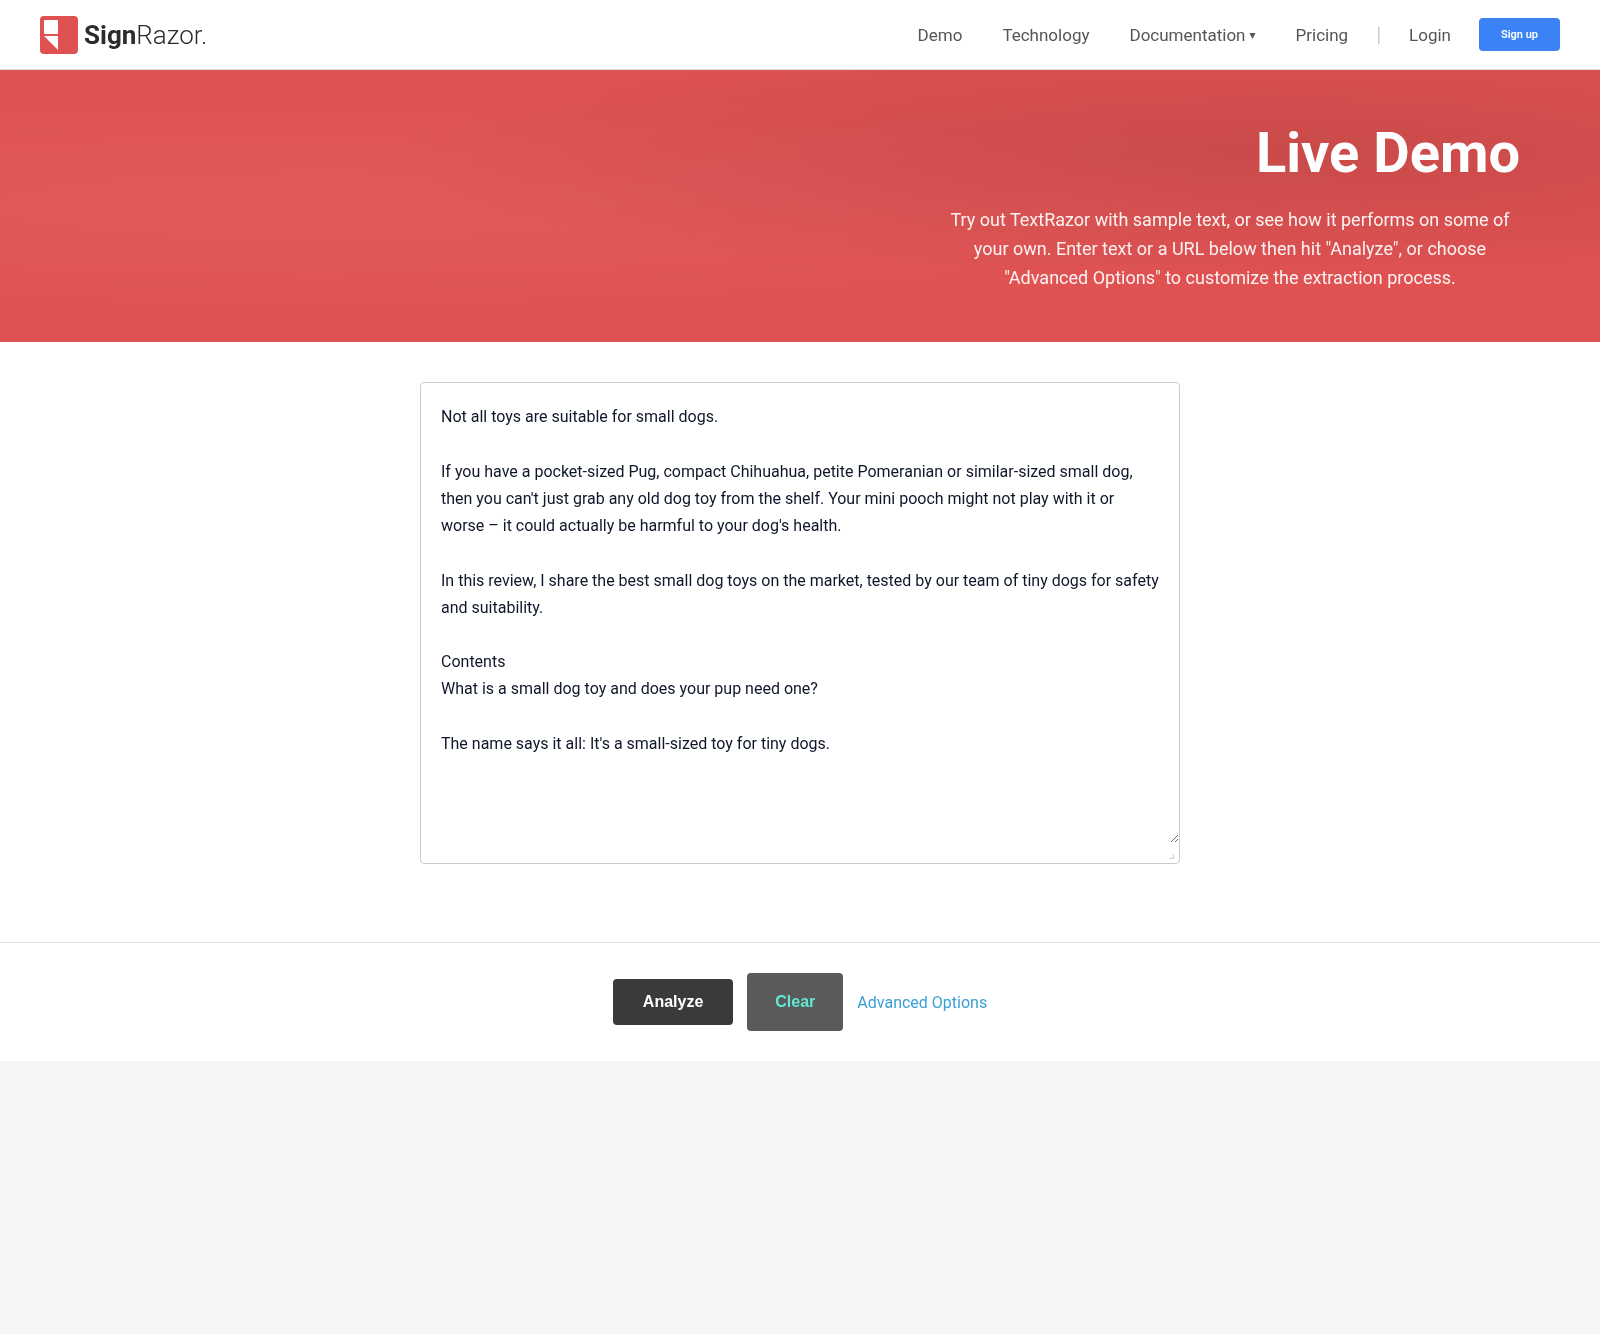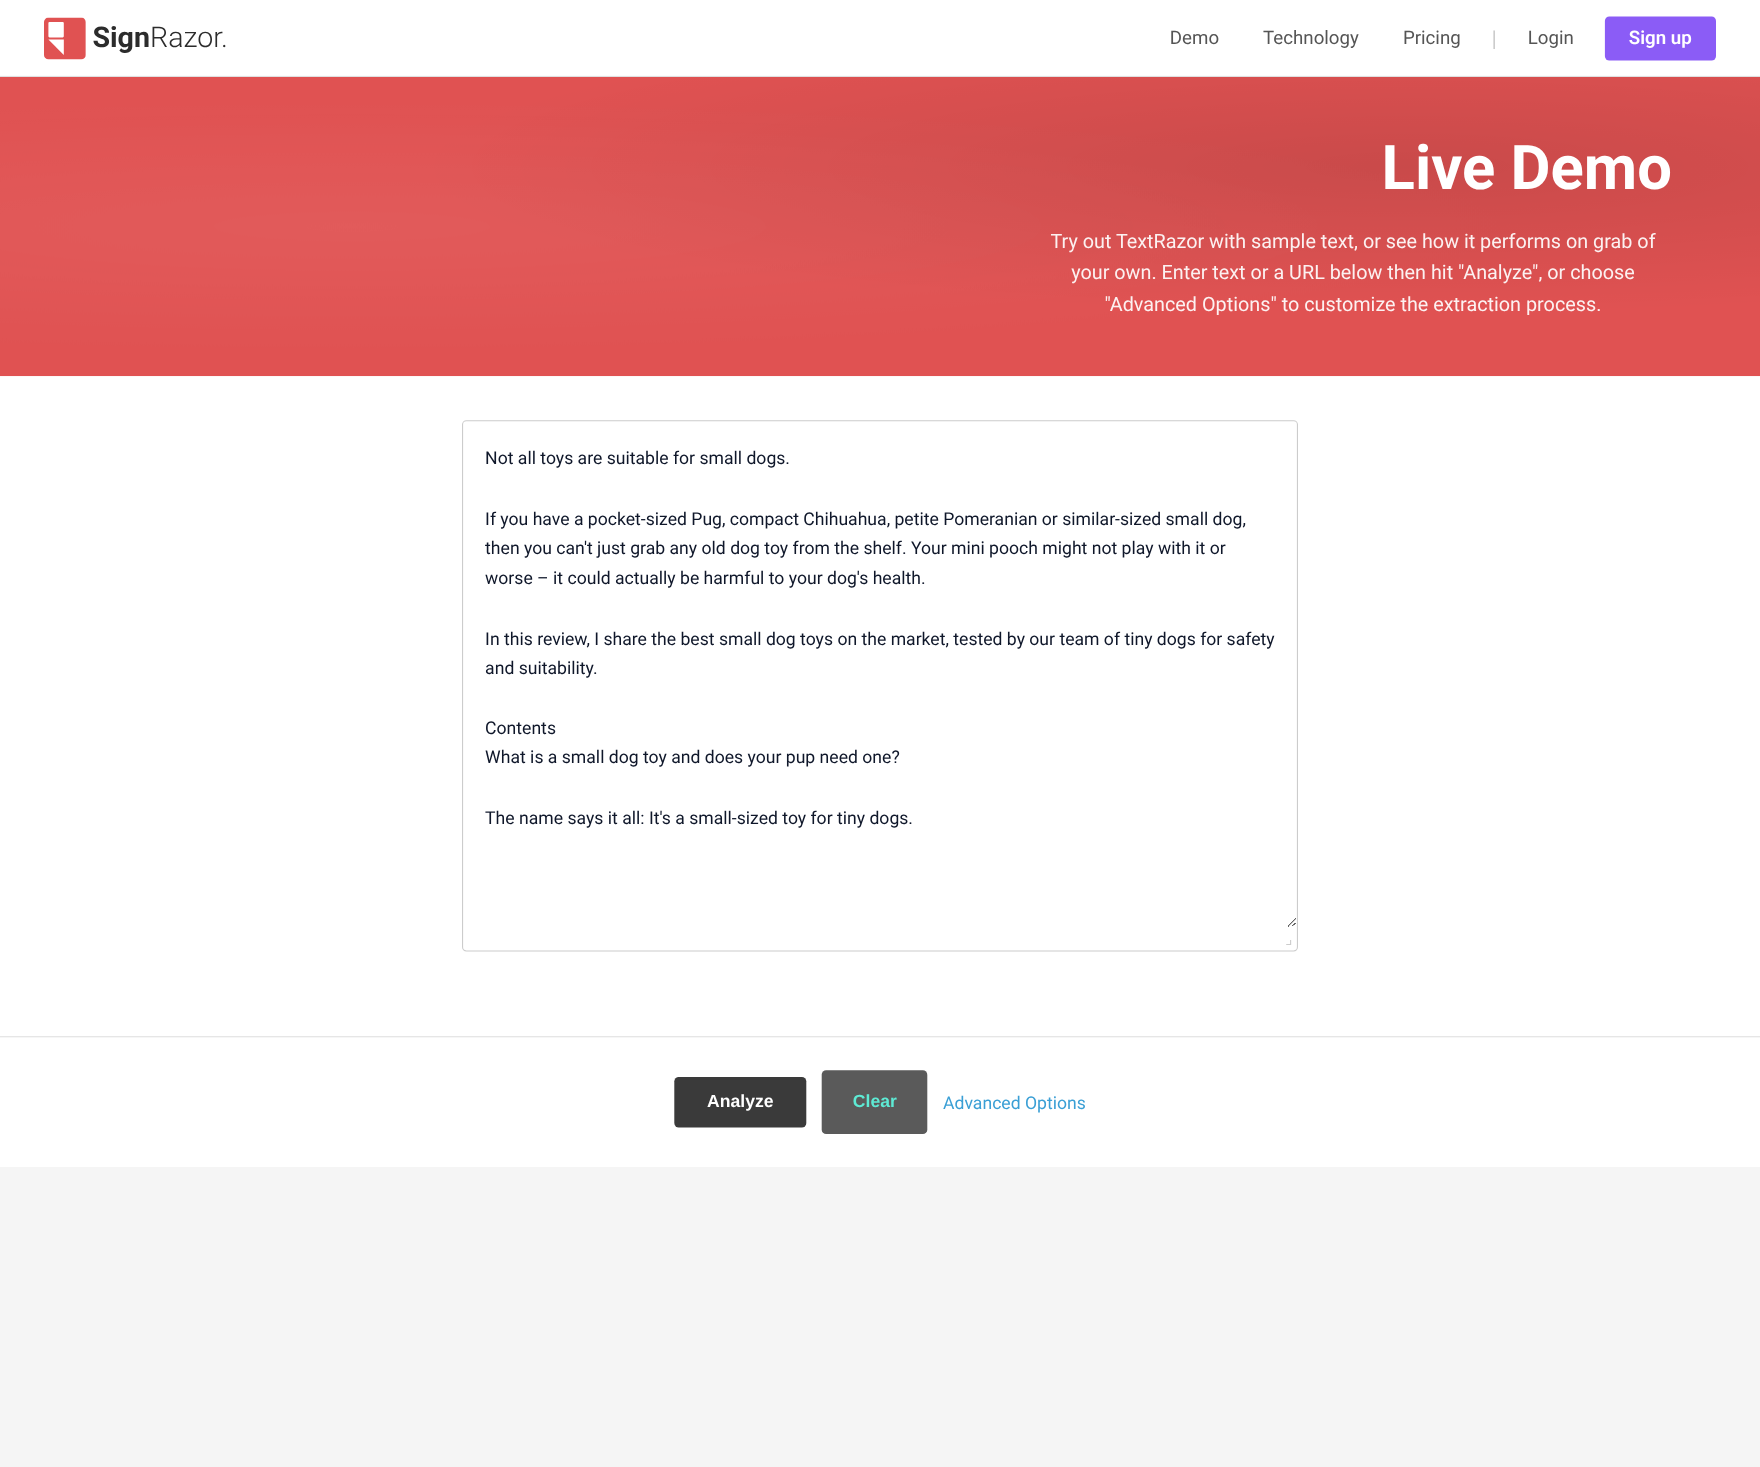--- a/index.html
+++ b/index.html
@@ -86,25 +86,25 @@
       text-decoration: none;
       font-size: 17px;
       padding: 0 20px;
       height: 73px;
       display: flex;
       align-items: center;
       cursor: pointer;
     }
 
     .nav-signup {
-      background: #8b5cf6;
+      background: #3b82f6;
       color: #fff;
       border: none;
       border-radius: 4px;
-      font-size: 17px;
+      font-size: 11px;
       font-weight: 600;
       padding: 10px 22px;
       cursor: pointer;
       margin-left: 8px;
       text-decoration: none;
       display: flex;
       align-items: center;
     }
 
     .dropdown-arrow {
@@ -237,35 +237,39 @@
   </a>
 
   <nav>
     <a class="nav-link" href="#">
       <span>Demo</span>
     </a>
     <a class="nav-link" href="#">
       <span>Technology</span>
     </a>
     <a class="nav-link" href="#">
+      <span>Documentation</span>
+      <span class="dropdown-arrow">▾</span>
+    </a>
+    <a class="nav-link" href="#">
       <span>Pricing</span>
     </a>
     <span class="nav-divider">|</span>
     <a class="nav-login" href="#">
       <span>Login</span>
     </a>
     <a class="nav-signup" href="#">
       <span>Sign up</span>
     </a>
   </nav>
 </header>
 
 <section class="hero">
   <h1 class="hero-title">Live Demo</h1>
-  <p class="hero-subtitle">Try out TextRazor with sample text, or see how it performs on grab of your own. Enter text or a URL below then hit "Analyze", or choose "Advanced Options" to customize the extraction process.</p>
+  <p class="hero-subtitle">Try out TextRazor with sample text, or see how it performs on some of your own. Enter text or a URL below then hit "Analyze", or choose "Advanced Options" to customize the extraction process.</p>
 </section>
 
 <main class="main-content">
   <div class="textarea-wrapper">
     <textarea class="demo-textarea" id="demo-textarea" style="">Not all toys are suitable for small dogs.
 
 If you have a pocket-sized Pug, compact Chihuahua, petite Pomeranian or similar-sized small dog, then you can't just grab any old dog toy from the shelf. Your mini pooch might not play with it or worse – it could actually be harmful to your dog's health.
 
 In this review, I share the best small dog toys on the market, tested by our team of tiny dogs for safety and suitability.
 

